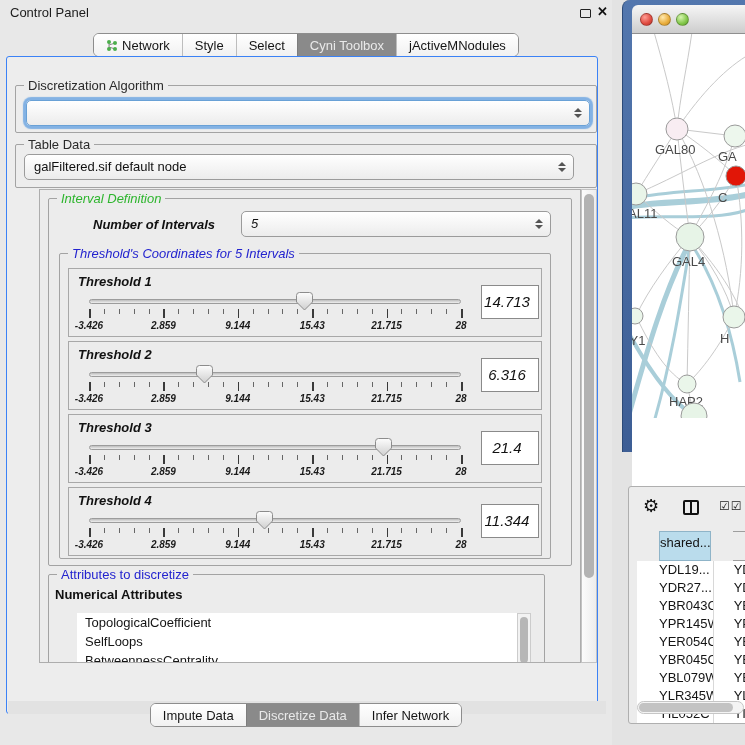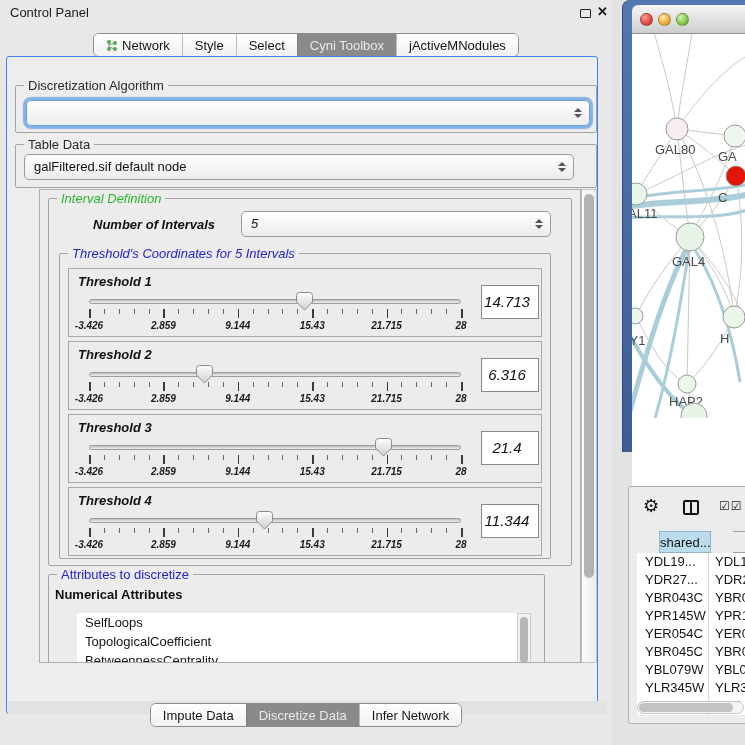--- a/index.html
+++ b/index.html
@@ -104,25 +104,25 @@
   .tp-title{position:absolute;left:22px;top:0;line-height:28px;font-size:13px;color:#1c1c1c;}
   .table-panel{position:absolute;left:16px;top:486px;width:125px;height:238px;background:#ececec;
                border:1px solid #afafaf;border-radius:3px;overflow:hidden;}
   .gear-ic{position:absolute;left:14px;top:8px;font-family:"DejaVu Sans",sans-serif;font-size:18px;color:#111;line-height:22px;}
   .cols-icon{position:absolute;left:54px;top:13px;width:16px;height:15px;border:2px solid #111;border-radius:2px;}
   .cols-icon::after{content:"";position:absolute;left:5px;top:0;bottom:0;width:2px;background:#111;}
   .checks-ic{position:absolute;left:90px;top:12px;font-family:"DejaVu Sans",sans-serif;font-size:12px;color:#222;letter-spacing:1px;}
   .twrap{position:absolute;left:8px;top:44px;width:170px;}
   .trow{display:flex;}
   .tcell{font-size:13px;color:#141414;overflow:hidden;white-space:nowrap;}
-  .thead .tcell{height:22px;line-height:22px;border:1px solid #9e9e9e;background:#ececec;margin-left:22px;}
+  .thead .tcell{height:30px;line-height:22px;border:1px solid #9e9e9e;background:#ececec;margin-left:22px;}
   .thead .c1{width:72px;text-align:center;background:#badcec;border-color:#8fb4c8;}
   .thead .c2{width:92px;border-left:none;padding-left:26px;}
   .tbody .trow{background:#fff;}
-  .tbody .tcell{height:18px;line-height:18px;}
+  .tbody .tcell{height:18px;line-height:18px;margin-left:14px;}
   .tbody .c1{width:72px;padding-left:8px;border-right:1px solid #d8d8d8;}
   .tbody .c2{width:92px;padding-left:6px;}
   .hscroll{position:absolute;left:8px;top:214px;width:107px;height:13px;background:#f4f4f4;border:1px solid #c6c6c6;border-radius:7px;}
   .hthumb{position:absolute;left:1px;top:1px;width:94px;height:9px;background:#c3c3c3;border-radius:5px;}
 </style>
 </head>
 <body>
 
 <svg width="0" height="0" style="position:absolute">
   <defs>
@@ -376,22 +376,22 @@
                   <div class="value-box">11.344</div>
                 </div>
               </div>
           </div>
         </div>
 
         <div class="fieldset attrs-group">
           <span class="legend blue">Attributes to discretize</span>
           <span class="num-label">Numerical Attributes</span>
           <div class="attr-list" id="attrList">
+              <div class="attr-item">TopologicalCoefficient</div>
               <div class="attr-item">SelfLoops</div>
-              <div class="attr-item">TopologicalCoefficient</div>
               <div class="attr-item">BetweennessCentrality</div>
             </div>
           <div class="attr-scroll">
               <div class="thumb-v2"></div>
             </div>
         </div>
       </div>
 
       <div class="vscroll">
         <div class="thumb-v"></div>

